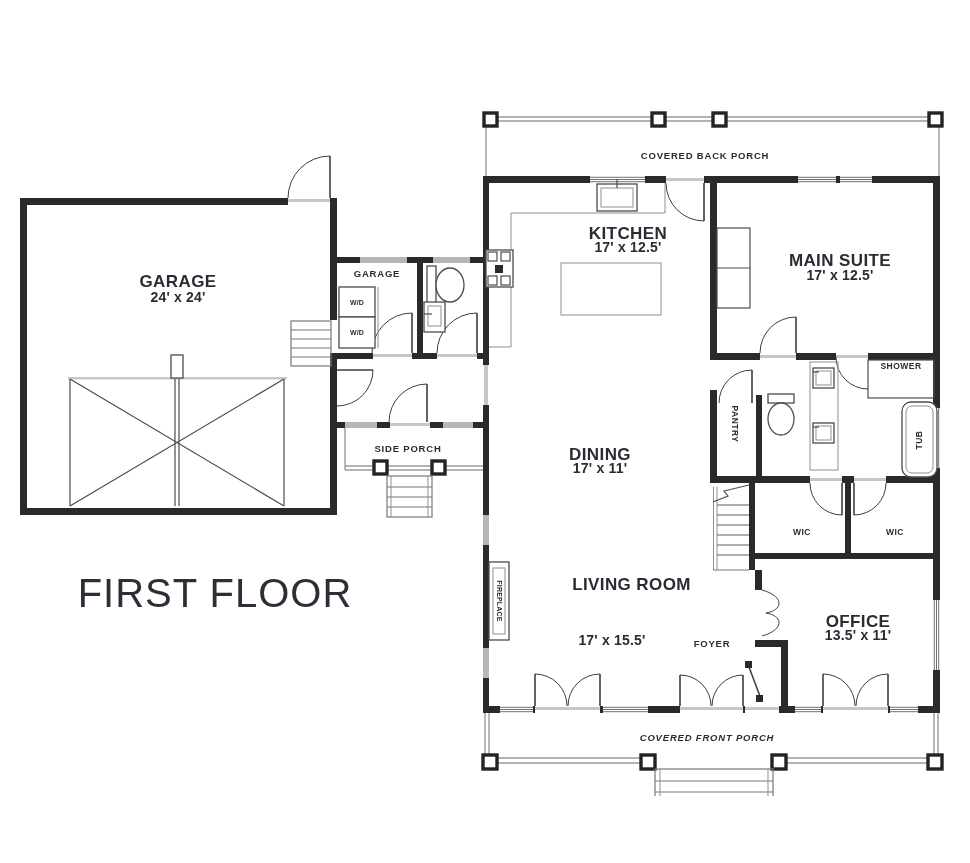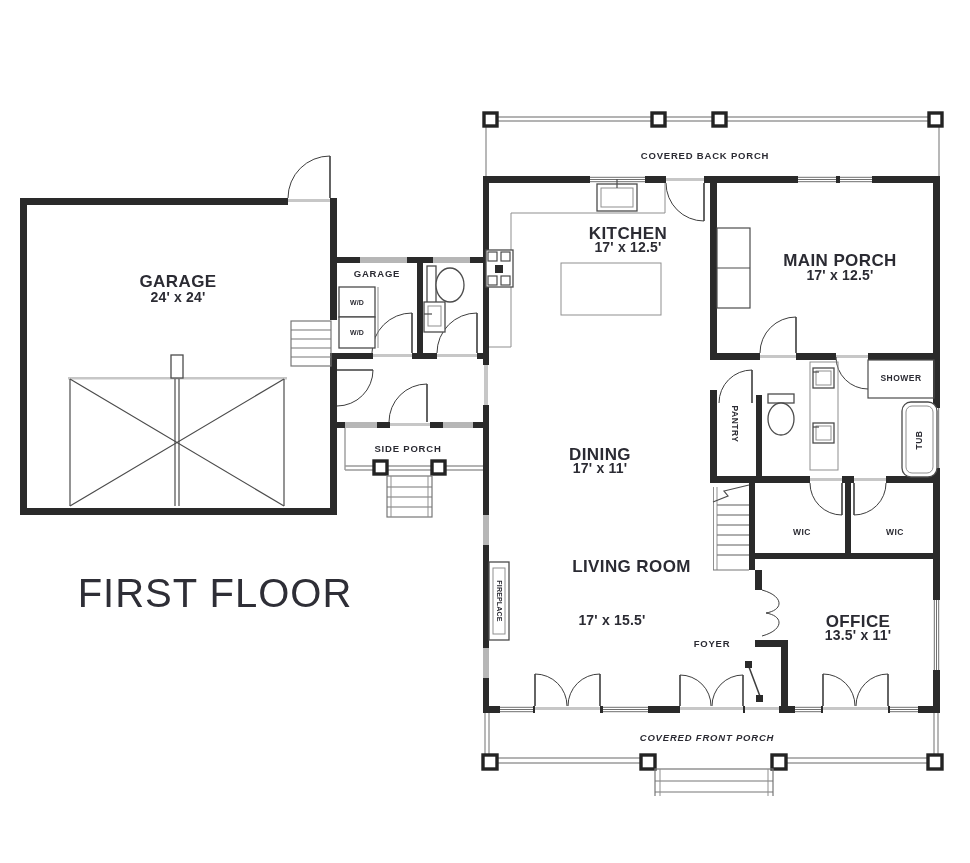--- a/index.html
+++ b/index.html
@@ -438,31 +438,31 @@
 </svg>
 
   <div class="lbl mid" style="left:705px;top:156px;">COVERED BACK PORCH</div>
   <div class="lbl room" style="left:178px;top:281px;">GARAGE</div>
   <div class="lbl dim" style="left:178px;top:297px;">24' x 24'</div>
   <div class="lbl mid" style="left:377px;top:274px;">GARAGE</div>
   <div class="lbl tiny" style="left:357px;top:302px;">W/D</div>
   <div class="lbl tiny" style="left:357px;top:332px;">W/D</div>
   <div class="lbl room" style="left:628px;top:233px;">KITCHEN</div>
   <div class="lbl dim" style="left:628px;top:247px;">17' x 12.5'</div>
-  <div class="lbl room" style="left:840px;top:260px;">MAIN PORCH</div>
+  <div class="lbl room" style="left:840px;top:260px;">MAIN SUITE</div>
   <div class="lbl dim" style="left:840px;top:275px;">17' x 12.5'</div>
-  <div class="lbl small" style="left:901px;top:378px;">SHOWER</div>
+  <div class="lbl small" style="left:901px;top:366px;">SHOWER</div>
   <div class="lbl small vertccw" style="left:919px;top:440px;">TUB</div>
   <div class="lbl small vert" style="left:735px;top:424px;">PANTRY</div>
   <div class="lbl room" style="left:600px;top:454px;text-align:right;">DINING</div>
   <div class="lbl dim" style="left:600px;top:468px;">17' x 11'</div>
   <div class="lbl mid" style="left:408px;top:449px;">SIDE PORCH</div>
   <div class="lbl small" style="left:802px;top:532px;">WIC</div>
   <div class="lbl small" style="left:895px;top:532px;">WIC</div>
-  <div class="lbl room" style="left:612px;top:566px;padding-left:39px;">LIVING ROOM</div>
-  <div class="lbl dim" style="left:612px;top:620px;">17' x 15.5'</div>
+  <div class="lbl room" style="left:612px;top:584px;padding-left:39px;">LIVING ROOM</div>
+  <div class="lbl dim" style="left:612px;top:640px;">17' x 15.5'</div>
   <div class="lbl tiny vert" style="left:499px;top:601px;">FIREPLACE</div>
   <div class="lbl mid" style="left:712px;top:644px;">FOYER</div>
   <div class="lbl room" style="left:858px;top:621px;">OFFICE</div>
   <div class="lbl dim" style="left:858px;top:635px;">13.5' x 11'</div>
   <div class="lbl mid" style="left:707px;top:738px;font-style:italic;">COVERED FRONT PORCH</div>
   <div class="lbl title" style="left:215px;top:593px;">FIRST FLOOR</div>
 </div>
 
 </body></html>

